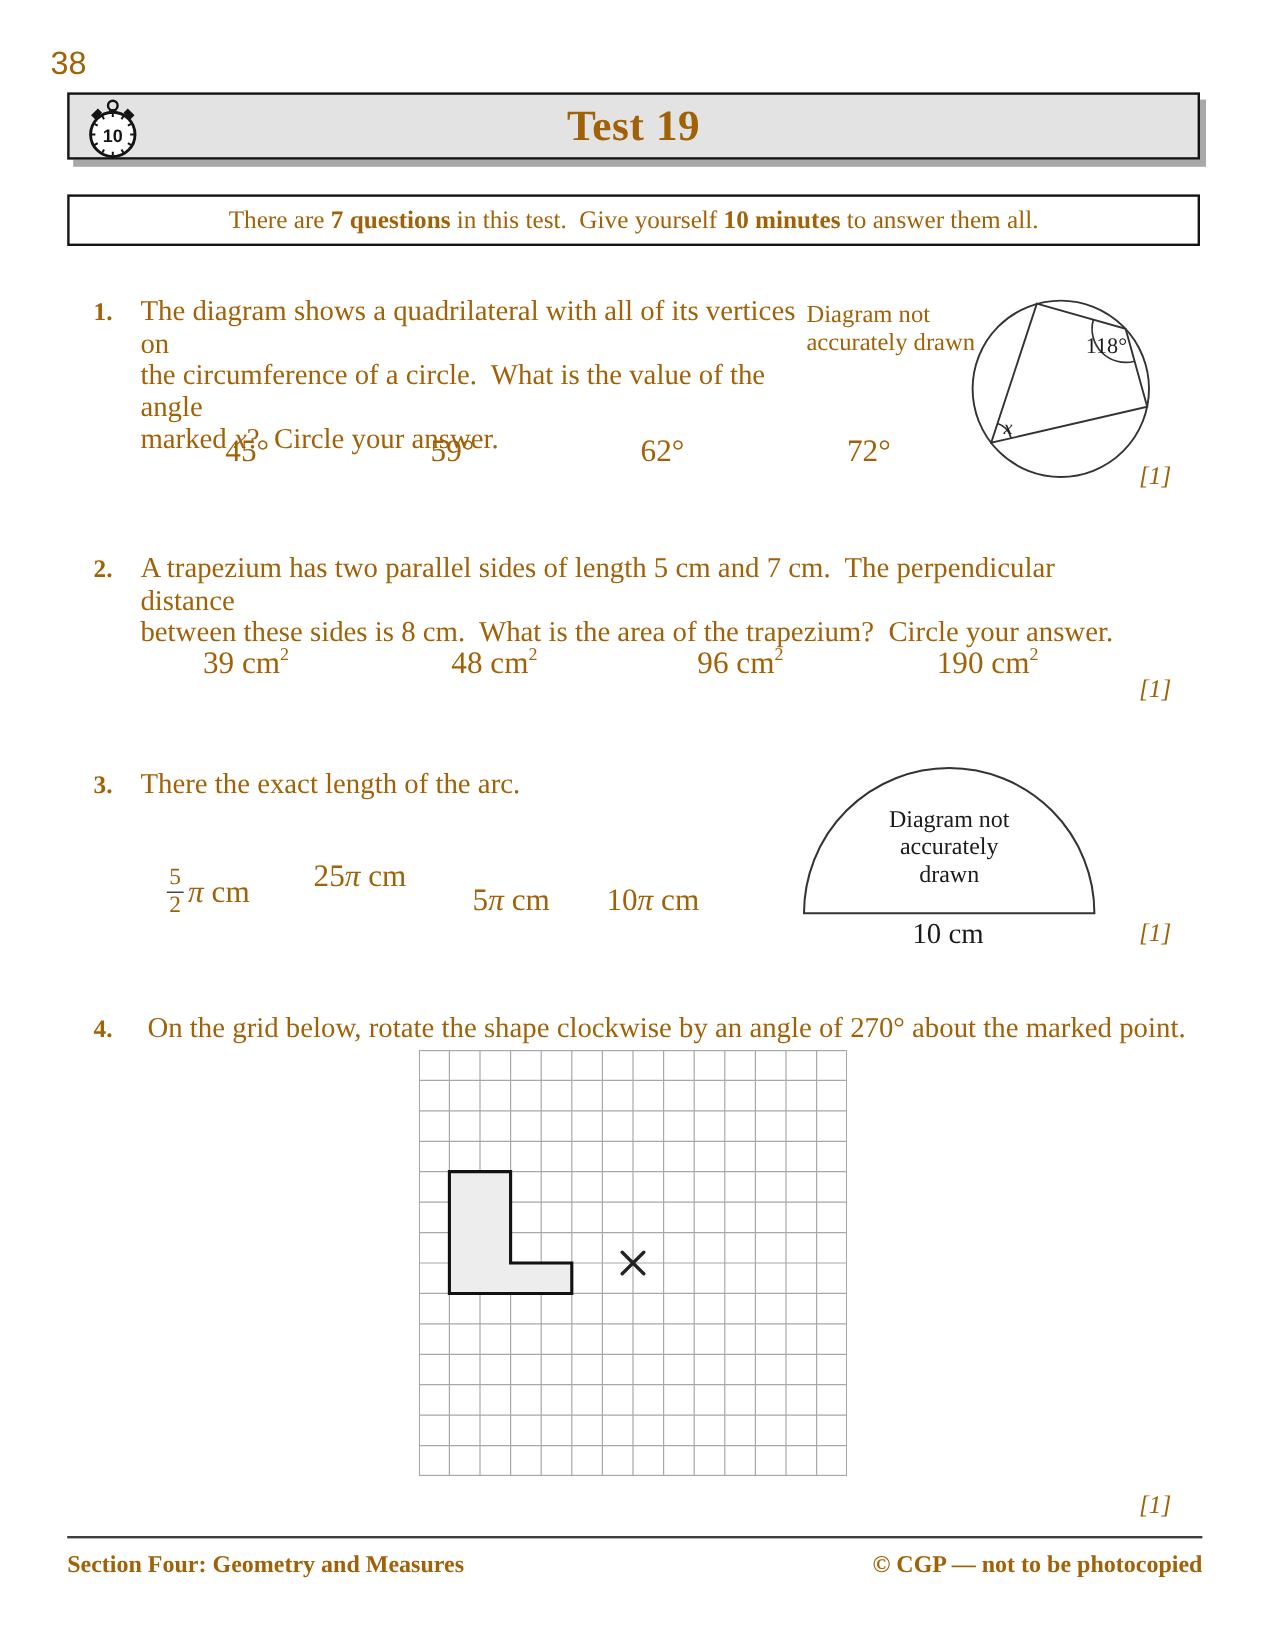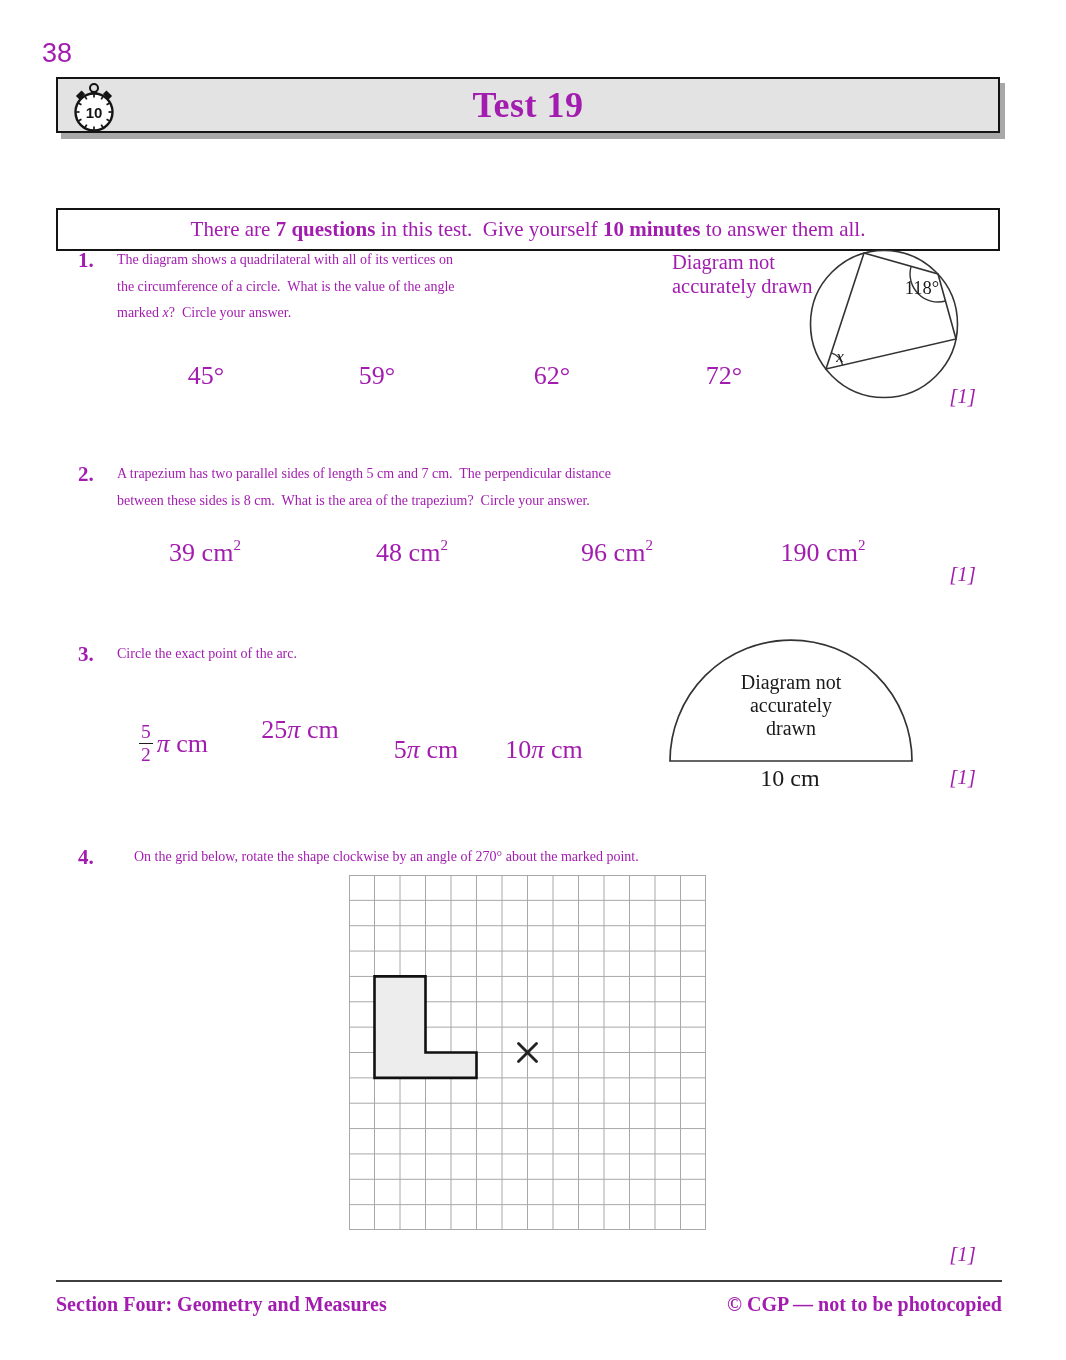--- a/index.html
+++ b/index.html
@@ -1,30 +1,30 @@
 <!DOCTYPE html>
 <html><head>
 <meta charset="utf-8">
 <style>
   html,body{margin:0;padding:0;background:#fff;}
   #page{position:relative;width:1066px;height:1360px;background:#ffffff;
-        font-family:"Liberation Serif","DejaVu Serif",serif;color:#a21caf;overflow:hidden;}
+        font-family:"Liberation Serif","DejaVu Serif",serif;color:#a16207;overflow:hidden;}
   .abs{position:absolute;}
   .pre{white-space:pre-wrap;}
   .pagenum{left:42px;top:38px;font-family:"Liberation Sans","DejaVu Sans",sans-serif;font-size:27px;}
   .header-bar{left:56px;top:77px;width:944px;height:56px;background:#e3e3e3;
               border:2px solid #141414;box-sizing:border-box;box-shadow:5px 6px 0 #a8a8a8;}
   .header-title{position:absolute;left:0;right:0;top:0;height:52px;line-height:52px;
                 text-align:center;font-size:36px;font-weight:bold;letter-spacing:.5px;}
   .timer{position:absolute;left:12px;top:3px;}
   .instruction-box{left:56px;top:162px;width:944px;height:43px;border:2px solid #141414;
                    box-sizing:border-box;display:flex;align-items:center;justify-content:center;
-                   font-size:21px;margin-top:46px;}
+                   font-size:21px;}
   .qnum{font-weight:bold;font-size:21px;line-height:26.5px;}
-  .qtext{font-size:14px;line-height:26.5px;}
+  .qtext{font-size:24px;line-height:26.5px;}
   .qline{white-space:pre-wrap;}
   .note{font-size:20.5px;line-height:23.5px;white-space:pre-wrap;}
   .ans{font-size:26px;transform:translateX(-50%);white-space:nowrap;}
   .ans sup{font-size:15px;position:relative;top:-1px;}
   .mark{right:90px;font-style:italic;font-size:21px;}
   .frac-row{display:flex;align-items:center;gap:4px;font-size:26px;}
   .fr{display:inline-block;text-align:center;font-size:19.5px;line-height:22px;}
   .fr .den{border-top:1.6px solid #1a1a1a;padding:0 2px;}
   .footer-rule{left:56px;top:1280px;width:946px;border-top:2.5px solid #3f3f3f;}
   .footer-text{top:1293px;font-size:20px;font-weight:bold;}
@@ -101,21 +101,21 @@
     <div class="qline">between these sides is 8 cm.  What is the area of the trapezium?  Circle your answer.</div>
   </div>
   <div class="abs ans" style="left:205px;top:538px;"><span>39 cm</span><sup>2</sup></div>
   <div class="abs ans" style="left:412px;top:538px;"><span>48 cm</span><sup>2</sup></div>
   <div class="abs ans" style="left:617px;top:538px;text-align:right;"><span>96 cm</span><sup>2</sup></div>
   <div class="abs ans" style="left:823px;top:538px;"><span>190 cm</span><sup>2</sup></div>
   <div class="abs mark" style="top:562px;">[1]</div>
 
   <div class="abs qnum" style="left:78px;top:641px;">3.</div>
   <div class="abs qtext" style="left:117px;top:641px;width:560px;">
-    <div class="qline">Circle the exact point of the arc.</div>
+    <div class="qline">There the exact length of the arc.</div>
   </div>
 
   <div class="abs frac-row" style="left:139px;top:721px;">
     <span class="fr">
       <span style="display:block;">5</span>
       <span class="den" style="display:block;">2</span>
     </span>
     <span><i>π</i><span class="pre"> cm</span></span>
   </div>
   <div class="abs ans" style="left:300px;top:715px;"><span>25</span><i>π</i><span class="pre"> cm</span></div>
@@ -125,21 +125,21 @@
   <svg class="abs" style="left:665px;top:635px;" width="250" height="160" viewBox="0 0 250 160">
     <path d="M 5 126 A 121 121 0 0 1 247 126 Z" fill="#ffffff" stroke="#333" stroke-width="1.7"></path>
     <text x="126" y="54" text-anchor="middle" style="font-size:20px;fill:#1a1a1a;">Diagram not</text>
     <text x="126" y="77" text-anchor="middle" style="font-size:20px;fill:#1a1a1a;">accurately</text>
     <text x="126" y="100" text-anchor="middle" style="font-size:20px;fill:#1a1a1a;">drawn</text>
     <text x="125" y="151" text-anchor="middle" style="font-size:24px;fill:#1a1a1a;">10 cm</text>
   </svg>
   <div class="abs mark" style="top:765px;">[1]</div>
 
   <div class="abs qnum" style="left:78px;top:844px;">4.</div>
-  <div class="abs qtext" style="left:134px;top:844px;width:880px;">
+  <div class="abs qtext" style="left:108px;top:844px;width:880px;text-align:right;">
     <div class="qline">On the grid below, rotate the shape clockwise by an angle of 270° about the marked point.</div>
   </div>
 
   <svg class="abs" style="left:349px;top:875px;" width="357" height="355" viewBox="0 0 357 355">
     <rect x="0.5" y="0.5" width="356" height="354" fill="#ffffff" stroke="#a8a8a8" stroke-width="1"></rect>
     <path id="grid-lines" stroke="#a8a8a8" stroke-width="1" fill="none" d="M 25.50 0 V 355 M 51.00 0 V 355 M 76.50 0 V 355 M 102.00 0 V 355 M 127.50 0 V 355 M 153.00 0 V 355 M 178.50 0 V 355 M 204.00 0 V 355 M 229.50 0 V 355 M 255.00 0 V 355 M 280.50 0 V 355 M 306.00 0 V 355 M 331.50 0 V 355 M 0 25.36 H 357 M 0 50.71 H 357 M 0 76.07 H 357 M 0 101.43 H 357 M 0 126.79 H 357 M 0 152.14 H 357 M 0 177.50 H 357 M 0 202.86 H 357 M 0 228.21 H 357 M 0 253.57 H 357 M 0 278.93 H 357 M 0 304.29 H 357 M 0 329.64 H 357 "></path>
     <polygon points="25.5,101.4 76.5,101.4 76.5,177.5 127.5,177.5 127.5,202.9 25.5,202.9" fill="#ededed" stroke="#111" stroke-width="2.6"></polygon>
     <g stroke="#222" stroke-width="2.8" stroke-linecap="round">
       <line x1="169.5" y1="168.5" x2="187.5" y2="186.5"></line>
       <line x1="187.5" y1="168.5" x2="169.5" y2="186.5"></line>

